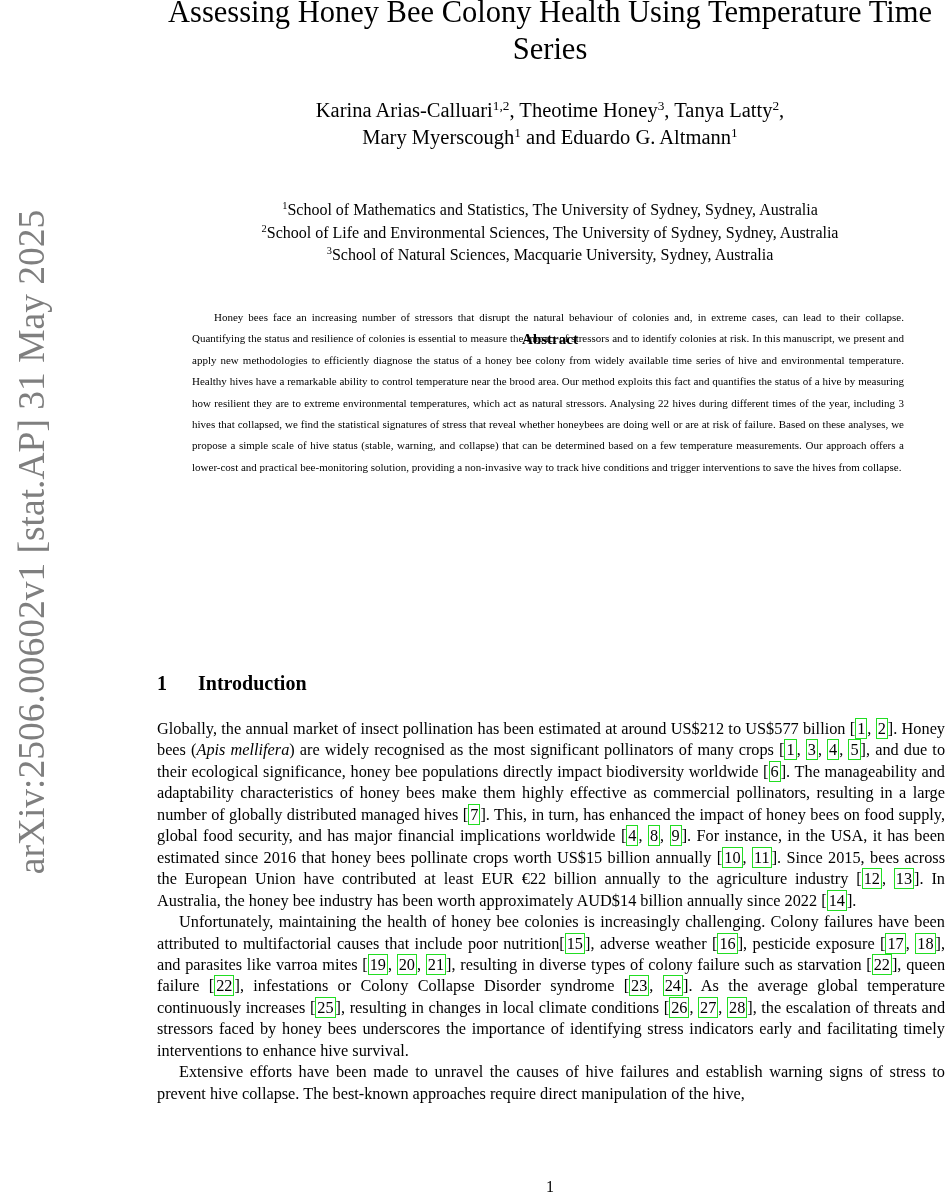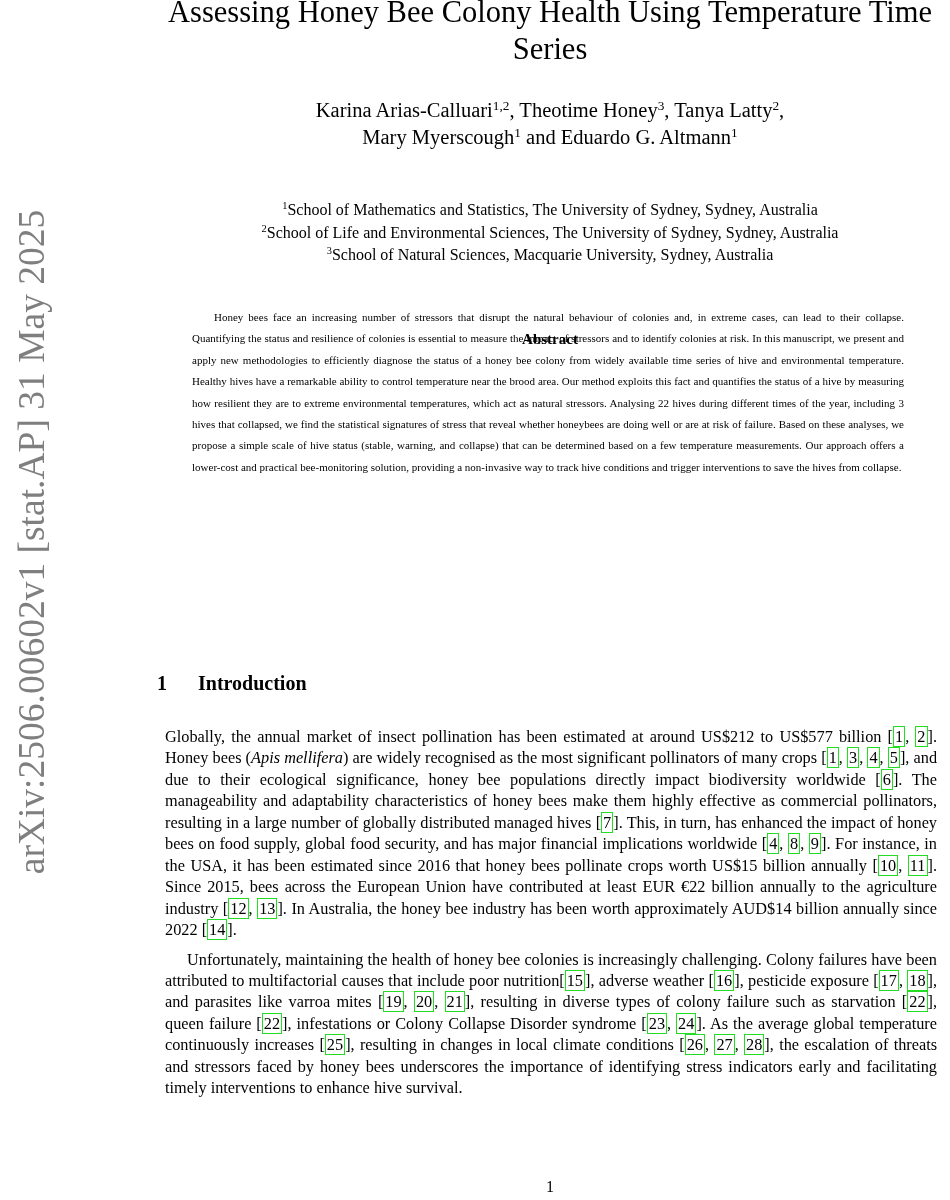--- a/index.html
+++ b/index.html
@@ -8,21 +8,21 @@
   .abs { position:absolute; }
   .title { left:150px; width:800px; top:-6px; text-align:center; font-size:30.5px; line-height:37px; }
   .authors { left:150px; width:800px; top:97px; text-align:center; font-size:20.5px; line-height:27px; }
   .affils { left:150px; width:800px; top:199px; text-align:center; font-size:16px; line-height:22.5px; }
   sup { font-size:0.65em; vertical-align:0.55em; line-height:0; }
   .abs-head { left:150px; width:800px; top:283px; text-align:center; font-weight:bold; font-size:15px;margin-top:48px; }
   .abstract { left:192px; width:712px; top:307px; font-size:11px; line-height:21.4px; text-align:justify; text-indent:22px; }
   .sec { left:157px; top:672px; font-size:20px; font-weight:bold; }
   .sec .num { display:inline-block; width:41px; }
   .bodytext { left:157px; width:788px; top:718px; font-size:16.3px; line-height:21.45px; }
-  .bodytext p { margin:8px; text-align:justify; }
+  .bodytext p { margin:0; text-align:justify; }
   .bodytext p.ind { text-indent:22px; }
   .cite { border:1px solid #22dd22; padding:0 1px; line-height:14px; }
   .arxiv { left:-318px; top:520px; width:700px; transform:rotate(-90deg); transform-origin:center center;
            font-size:37.5px; color:#7f7f7f; white-space:nowrap; text-align:center; height:44px; line-height:44px; }
   .pagenum { left:150px; width:800px; top:1178px; text-align:center; font-size:16px; }
 </style>
 </head>
 <body>
 
 <div class="abs arxiv">arXiv:2506.00602v1  [stat.AP]  31 May 2025</div>
@@ -43,15 +43,16 @@
 <div class="abs abs-head">Abstract</div>
 <div class="abs abstract">Honey bees face an increasing number of stressors that disrupt the natural behaviour of colonies and, in extreme cases, can lead to their collapse. Quantifying the status and resilience of colonies is essential to measure the impact of stressors and to identify colonies at risk. In this manuscript, we present and apply new methodologies to efficiently diagnose the status of a honey bee colony from widely available time series of hive and environmental temperature. Healthy hives have a remarkable ability to control temperature near the brood area. Our method exploits this fact and quantifies the status of a hive by measuring how resilient they are to extreme environmental temperatures, which act as natural stressors. Analysing 22 hives during different times of the year, including 3 hives that collapsed, we find the statistical signatures of stress that reveal whether honeybees are doing well or are at risk of failure. Based on these analyses, we propose a simple scale of hive status (stable, warning, and collapse) that can be determined based on a few temperature measurements. Our approach offers a lower-cost and practical bee-monitoring solution, providing a non-invasive way to track hive conditions and trigger interventions to save the hives from collapse.</div>
 
 <div class="abs sec">
   <span class="num">1</span><span>Introduction</span>
 </div>
 
 <div class="abs bodytext" id="bodytext">
     <p class="">Globally, the annual market of insect pollination has been estimated at around US$212 to US$577 billion [<span class="cite" style="border-color: rgb(34, 221, 34);">1</span>, <span class="cite" style="border-color: rgb(34, 221, 34);">2</span>]. Honey bees (<i>Apis mellifera</i>) are widely recognised as the most significant pollinators of many crops [<span class="cite" style="border-color: rgb(34, 221, 34);">1</span>, <span class="cite" style="border-color: rgb(34, 221, 34);">3</span>, <span class="cite" style="border-color: rgb(34, 221, 34);">4</span>, <span class="cite" style="border-color: rgb(34, 221, 34);">5</span>], and due to their ecological significance, honey bee populations directly impact biodiversity worldwide [<span class="cite" style="border-color: rgb(34, 221, 34);">6</span>]. The manageability and adaptability characteristics of honey bees make them highly effective as commercial pollinators, resulting in a large number of globally distributed managed hives [<span class="cite" style="border-color: rgb(34, 221, 34);">7</span>]. This, in turn, has enhanced the impact of honey bees on food supply, global food security, and has major financial implications worldwide [<span class="cite" style="border-color: rgb(34, 221, 34);">4</span>, <span class="cite" style="border-color: rgb(34, 221, 34);">8</span>, <span class="cite" style="border-color: rgb(34, 221, 34);">9</span>]. For instance, in the USA, it has been estimated since 2016 that honey bees pollinate crops worth US$15 billion annually [<span class="cite" style="border-color: rgb(34, 221, 34);">10</span>, <span class="cite" style="border-color: rgb(34, 221, 34);">11</span>]. Since 2015, bees across the European Union have contributed at least EUR €22 billion annually to the agriculture industry [<span class="cite" style="border-color: rgb(34, 221, 34);">12</span>, <span class="cite" style="border-color: rgb(34, 221, 34);">13</span>]. In Australia, the honey bee industry has been worth approximately AUD$14 billion annually since 2022 [<span class="cite" style="border-color: rgb(34, 221, 34);">14</span>].</p>
     <p class="ind">Unfortunately, maintaining the health of honey bee colonies is increasingly challenging. Colony failures have been attributed to multifactorial causes that include poor nutrition[<span class="cite" style="border-color: rgb(34, 221, 34);">15</span>], adverse weather [<span class="cite" style="border-color: rgb(34, 221, 34);">16</span>], pesticide exposure [<span class="cite" style="border-color: rgb(34, 221, 34);">17</span>, <span class="cite" style="border-color: rgb(34, 221, 34);">18</span>], and parasites like varroa mites [<span class="cite" style="border-color: rgb(34, 221, 34);">19</span>, <span class="cite" style="border-color: rgb(34, 221, 34);">20</span>, <span class="cite" style="border-color: rgb(34, 221, 34);">21</span>], resulting in diverse types of colony failure such as starvation [<span class="cite" style="border-color: rgb(34, 221, 34);">22</span>], queen failure [<span class="cite" style="border-color: rgb(34, 221, 34);">22</span>], infestations or Colony Collapse Disorder syndrome [<span class="cite" style="border-color: rgb(34, 221, 34);">23</span>, <span class="cite" style="border-color: rgb(34, 221, 34);">24</span>]. As the average global temperature continuously increases [<span class="cite" style="border-color: rgb(34, 221, 34);">25</span>], resulting in changes in local climate conditions [<span class="cite" style="border-color: rgb(34, 221, 34);">26</span>, <span class="cite" style="border-color: rgb(34, 221, 34);">27</span>, <span class="cite" style="border-color: rgb(34, 221, 34);">28</span>], the escalation of threats and stressors faced by honey bees underscores the importance of identifying stress indicators early and facilitating timely interventions to enhance hive survival.</p>
+    <p class="ind">Extensive efforts have been made to unravel the causes of hive failures and establish warning signs of stress to prevent hive collapse. The best-known approaches require direct manipulation of the hive,</p>
   </div>
 
 <div class="abs pagenum">1</div>
 
 </body></html>

